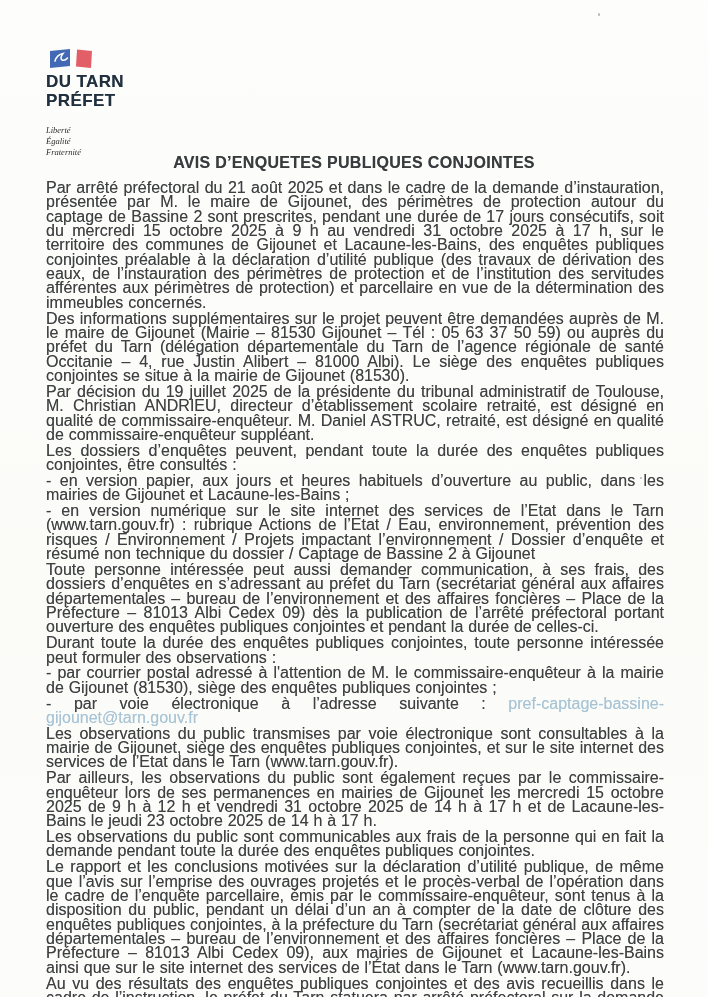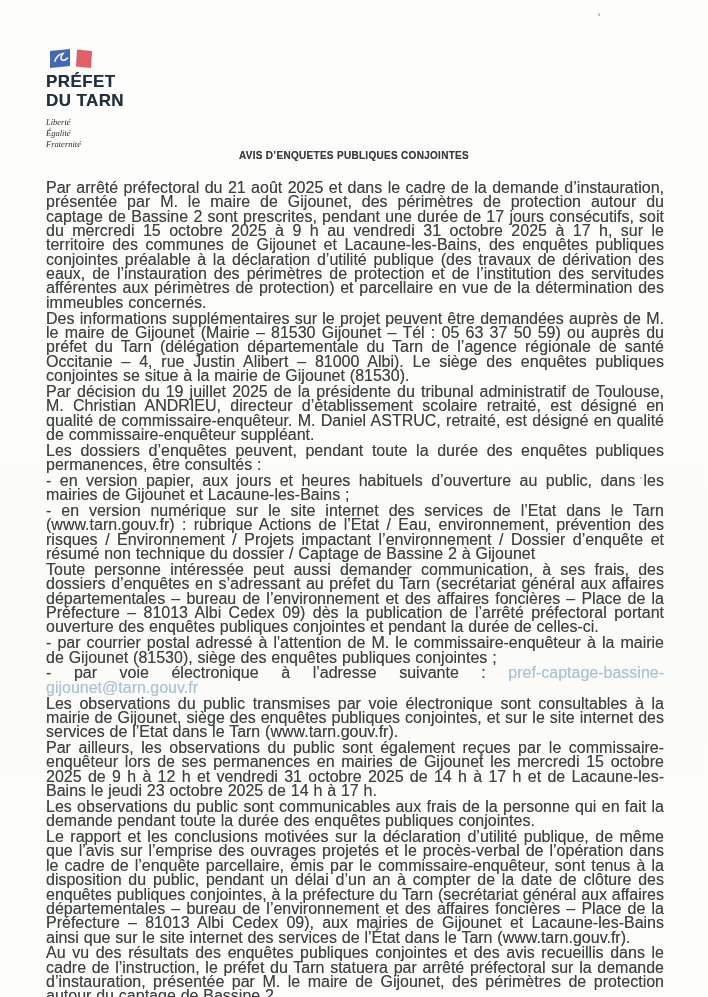--- a/index.html
+++ b/index.html
@@ -21,36 +21,36 @@
   .flag-logo { display: block; margin-left: 3px; margin-bottom: 3px; }
   .agency-name {
     font-weight: 700;
     font-size: 17px;
     line-height: 19px;
     letter-spacing: 0.4px;
     color: #20303e;
     text-shadow: 0 0 0.6px rgba(32,48,62,0.55);
   }
   .motto {
-    margin-top: 7px;
+    margin-top: 15px;
     font-family: "Liberation Serif", serif;
     font-style: italic;
     font-size: 8.5px;
     line-height: 11px;
     color: #2f2f2f;
   }
   
   .doc-title {
     position: absolute;
     top: 143px;
     left: 0;
     width: 100%;
     text-align: center;
     font-weight: 700;
-    font-size: 10px;
+    font-size: 16px;
     letter-spacing: 0.3px;
     color: #383c3e;
     text-shadow: 0 0 0.6px rgba(56,60,62,0.6);
   }
   
   .doc-body {
     position: absolute;
     top: 181px;
     left: 46px;
     width: 618px;
@@ -75,39 +75,40 @@
 
   <div class="speck speck-1"></div>
   <div class="speck speck-2"></div>
 
   <header class="gov-block">
     <svg class="flag-logo" width="48" height="21" viewBox="0 0 48 21">
       <polygon points="1,3 21,1 21,18 1,20" fill="#4268b6"></polygon>
       <path d="M6,13 q2,-6.5 8,-7.5 q-3.5,4.5 -1,6.5 q3,1 5.5,-2" fill="none" stroke="#fdfdfb" stroke-width="1.6" stroke-linecap="round"></path>
       <polygon points="28,1.5 43,3 42,20 27,18.5" fill="#e25f68"></polygon>
     </svg>
+    <div class="agency-name">DU TARN</div>
     <div class="agency-name">PRÉFET</div>
-    <div class="agency-name">DU TARN</div>
     <div class="motto">
       <div>Liberté</div>
       <div>Égalité</div>
       <div>Fraternité</div>
     </div>
   </header>
 
   <h1 class="doc-title">AVIS D’ENQUETES PUBLIQUES CONJOINTES</h1>
 
   <article class="doc-body">
     <p>Par arrêté préfectoral du 21 août 2025 et dans le cadre de la demande d’instauration, présentée par M. le maire de Gijounet, des périmètres de protection autour du captage de Bassine 2 sont prescrites, pendant une durée de 17 jours consécutifs, soit du mercredi 15 octobre 2025 à 9 h au vendredi 31 octobre 2025 à 17 h, sur le territoire des communes de Gijounet et Lacaune-les-Bains, des enquêtes publiques conjointes préalable à la déclaration d’utilité publique (des travaux de dérivation des eaux, de l’instauration des périmètres de protection et de l’institution des servitudes afférentes aux périmètres de protection) et parcellaire en vue de la détermination des immeubles concernés.</p>
     <p>Des informations supplémentaires sur le projet peuvent être demandées auprès de M. le maire de Gijounet (Mairie – 81530 Gijounet – Tél :  05 63 37 50 59) ou auprès du préfet du Tarn (délégation départementale du Tarn de l’agence régionale de santé Occitanie – 4, rue Justin Alibert –  81000 Albi). Le siège des enquêtes publiques conjointes se situe à la mairie de Gijounet (81530).</p>
     <p>Par décision du 19 juillet 2025 de la présidente du tribunal administratif de Toulouse, M. Christian ANDRIEU, directeur d’établissement scolaire retraité, est désigné en qualité de commissaire-enquêteur. M. Daniel ASTRUC, retraité, est désigné en qualité de commissaire-enquêteur suppléant.</p>
-    <p>Les dossiers d’enquêtes peuvent, pendant toute la durée des enquêtes publiques permanences, être consultés :</p>
+    <p>Les dossiers d’enquêtes peuvent, pendant toute la durée des enquêtes publiques conjointes, être consultés :</p>
     <p>- en version papier, aux jours et heures habituels d’ouverture au public, dans les mairies de Gijounet et Lacaune-les-Bains ;</p>
     <p>- en version numérique sur le site internet des services de l’Etat dans le Tarn (www.tarn.gouv.fr) : rubrique Actions de l’Etat / Eau, environnement, prévention des risques / Environnement / Projets impactant l’environnement / Dossier d’enquête et résumé non technique du dossier / Captage de Bassine 2 à Gijounet</p>
     <p>Toute personne intéressée peut aussi demander communication, à ses frais, des dossiers d’enquêtes en s’adressant au préfet du Tarn (secrétariat général aux affaires départementales – bureau de l’environnement et des affaires foncières  – Place de la Préfecture  – 81013 Albi Cedex 09) dès la publication de l’arrêté préfectoral portant ouverture des enquêtes publiques conjointes et pendant la durée de celles-ci.</p>
+    <p>Durant toute la durée des enquêtes publiques conjointes, toute personne intéressée peut formuler des observations :</p>
     <p>- par courrier postal adressé à l'attention de M. le commissaire-enquêteur à la mairie de Gijounet (81530), siège des enquêtes publiques conjointes ;</p>
     <p><span>- par voie électronique à l’adresse suivante : </span><span class="email">pref-captage-bassine-gijounet@tarn.gouv.fr</span></p>
     <p>Les observations du public transmises par voie électronique sont consultables à la mairie de Gijounet, siège des enquêtes publiques conjointes, et sur le site internet des services de l’Etat dans le Tarn (www.tarn.gouv.fr).</p>
     <p>Par ailleurs, les observations du public sont également reçues par le commissaire-enquêteur lors de ses permanences en mairies de Gijounet les mercredi 15 octobre 2025 de 9 h à 12 h et vendredi 31 octobre 2025 de 14 h à 17 h et de Lacaune-les-Bains le jeudi 23 octobre 2025 de 14 h à 17 h.</p>
     <p>Les observations du public sont communicables aux frais de la personne qui en fait la demande pendant toute la durée des enquêtes publiques conjointes.</p>
     <p>Le rapport et les conclusions motivées sur la déclaration d’utilité publique, de même que l’avis sur l’emprise des ouvrages projetés et le procès-verbal de l’opération dans le cadre de l’enquête parcellaire, émis par le commissaire-enquêteur, sont tenus à la disposition du public, pendant un délai d’un an à compter de la date de clôture des enquêtes publiques conjointes, à la préfecture du Tarn (secrétariat général aux affaires départementales – bureau de l’environnement et des affaires foncières – Place de la Préfecture – 81013 Albi Cedex 09), aux mairies de Gijounet et Lacaune-les-Bains ainsi que sur le site internet des services de l’État dans le Tarn (www.tarn.gouv.fr).</p>
     <p>Au vu des résultats des enquêtes publiques conjointes et des avis recueillis dans le cadre de l’instruction, le préfet du Tarn statuera par arrêté préfectoral sur la demande d’instauration, présentée par M. le maire de Gijounet, des périmètres de protection autour du captage de Bassine 2.</p>
   </article>
 
 </div>

